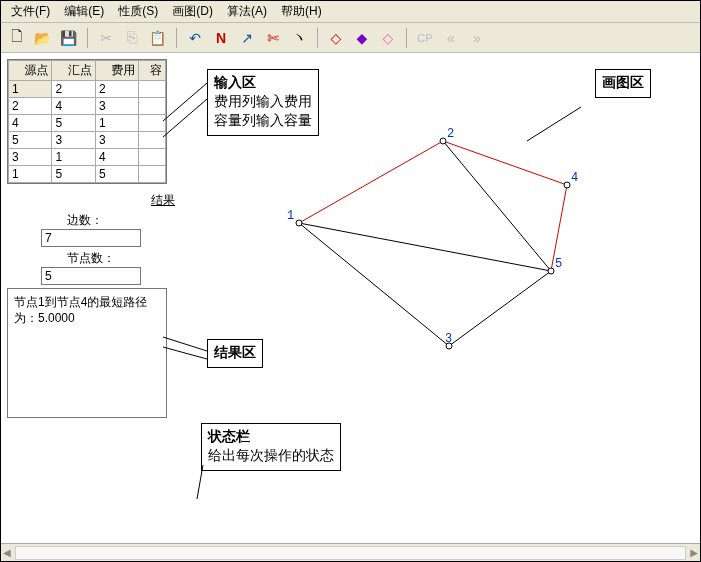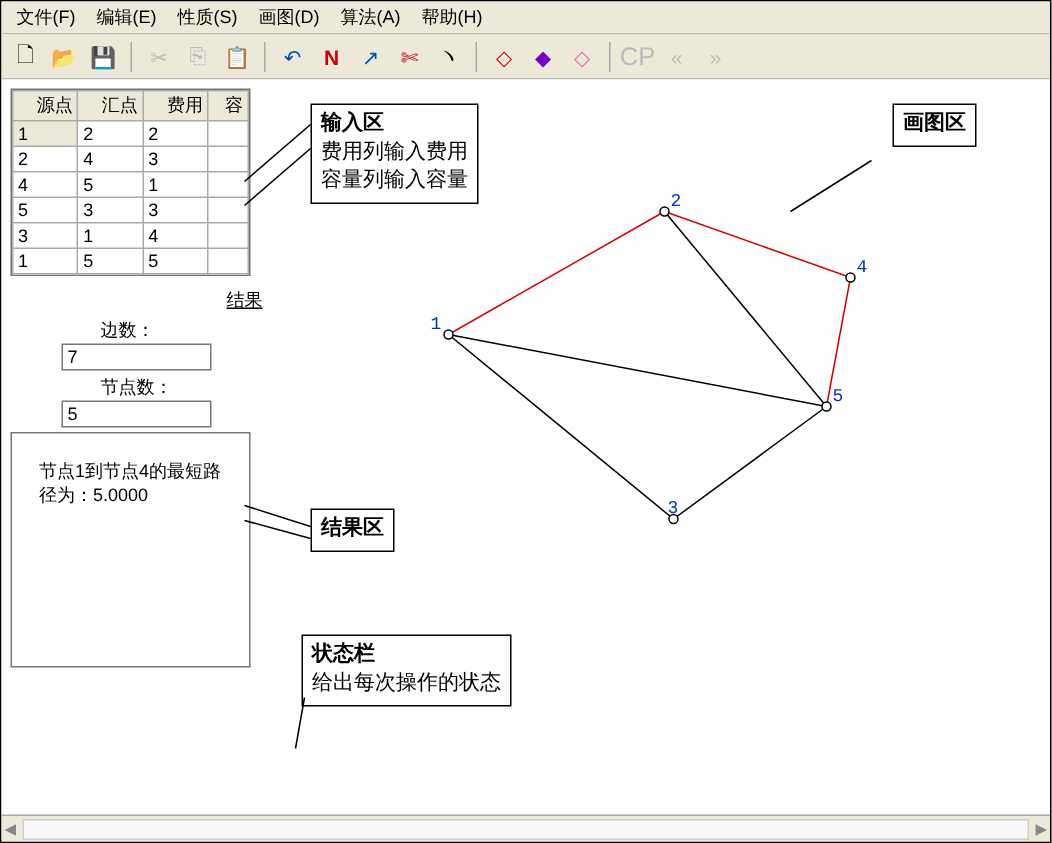--- a/index.html
+++ b/index.html
@@ -19,21 +19,21 @@
   .left { width:180px; padding:6px; display:flex; flex-direction:column; gap:8px; }
   .tablewrap { border:1px solid #777; background:#fff; width:160px; }
   table { border-collapse:collapse; width:100%; font-size:12px; }
   th,td { border:1px solid #aaa; padding:1px 3px; text-align:left; height:17px; background:#fff; }
   th { background:#ece9d8; font-weight:normal;text-align:right; }
   .grp { }
   .grp .hdr { font-weight:normal; margin-bottom:2px; text-decoration:underline;text-align:right; }
   .row { display:flex; align-items:center; margin:3px 0;flex-direction:column; }
   .row .lbl { width:48px; }
   .row .val { border:1px solid #777; background:#fff; width:100px; height:18px; padding:1px 3px; }
-  .resultbox { border:1px solid #777; background:#fff; width:160px; height:157px; padding:18px; line-height:1.3; }
+  .resultbox { border:1px solid #777; background:#fff; width:160px; height:130px; padding:6px; line-height:1.3; }
   .canvas { flex:1; position:relative;font-family:Liberation Mono, monospace; }
   .callout { position:absolute; background:#fff; border:1px solid #000; padding:4px 6px; font-size:14px; line-height:1.35; }
   svg.leader { position:absolute; pointer-events:none; }
   .node-lbl { position:absolute; color:#0030cc; font-size:12px; }
   .statusbar { height:18px; background:#ece9d8; border-top:1px solid #aaa; display:flex; align-items:center; }
   .statusbar::before { content:"◀"; color:#888; font-size:10px; margin-left:2px; }
   .statusbar .track { flex:1; height:14px; background:#f7f7f7; border:1px solid #ccc; margin:0 4px; }
   .statusbar::after { content:"▶"; color:#888; font-size:10px; margin-right:2px; }
 </style>
 </head>
@@ -63,21 +63,21 @@
     <span class="tb-ico" style="color:#05a">↶</span>
     <span class="tb-ico" style="color:#c00;font-weight:bold">N</span>
     <span class="tb-ico" style="color:#05a">↗</span>
     <span class="tb-ico" style="color:#c00">✄</span>
     <span class="tb-ico">ヽ</span>
     <span class="tb-sep"></span>
     <span class="tb-ico" style="color:#c00">◇</span>
     <span class="tb-ico" style="color:#70c">◆</span>
     <span class="tb-ico" style="color:#e6a">◇</span>
     <span class="tb-sep"></span>
-    <span class="tb-ico" style="color:#bbb;font-size:17px">CP</span>
+    <span class="tb-ico" style="color:#bbb;font-size:11px">CP</span>
     <span class="tb-ico" style="color:#bbb">«</span>
     <span class="tb-ico" style="color:#bbb">»</span>
   </div>
 
   <div class="body">
     <div class="left">
       <div class="tablewrap">
         <table>
           <tbody>
               <tr>

